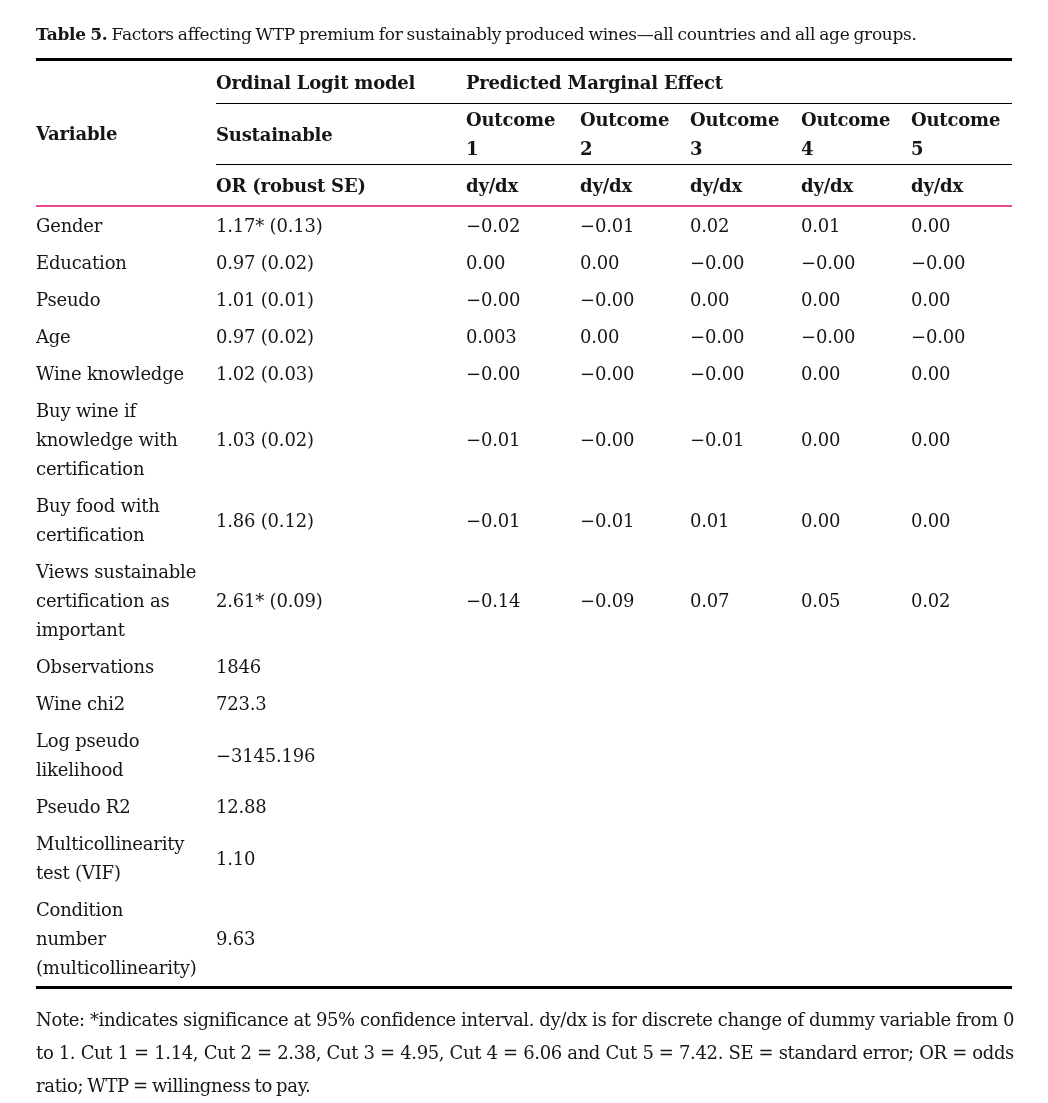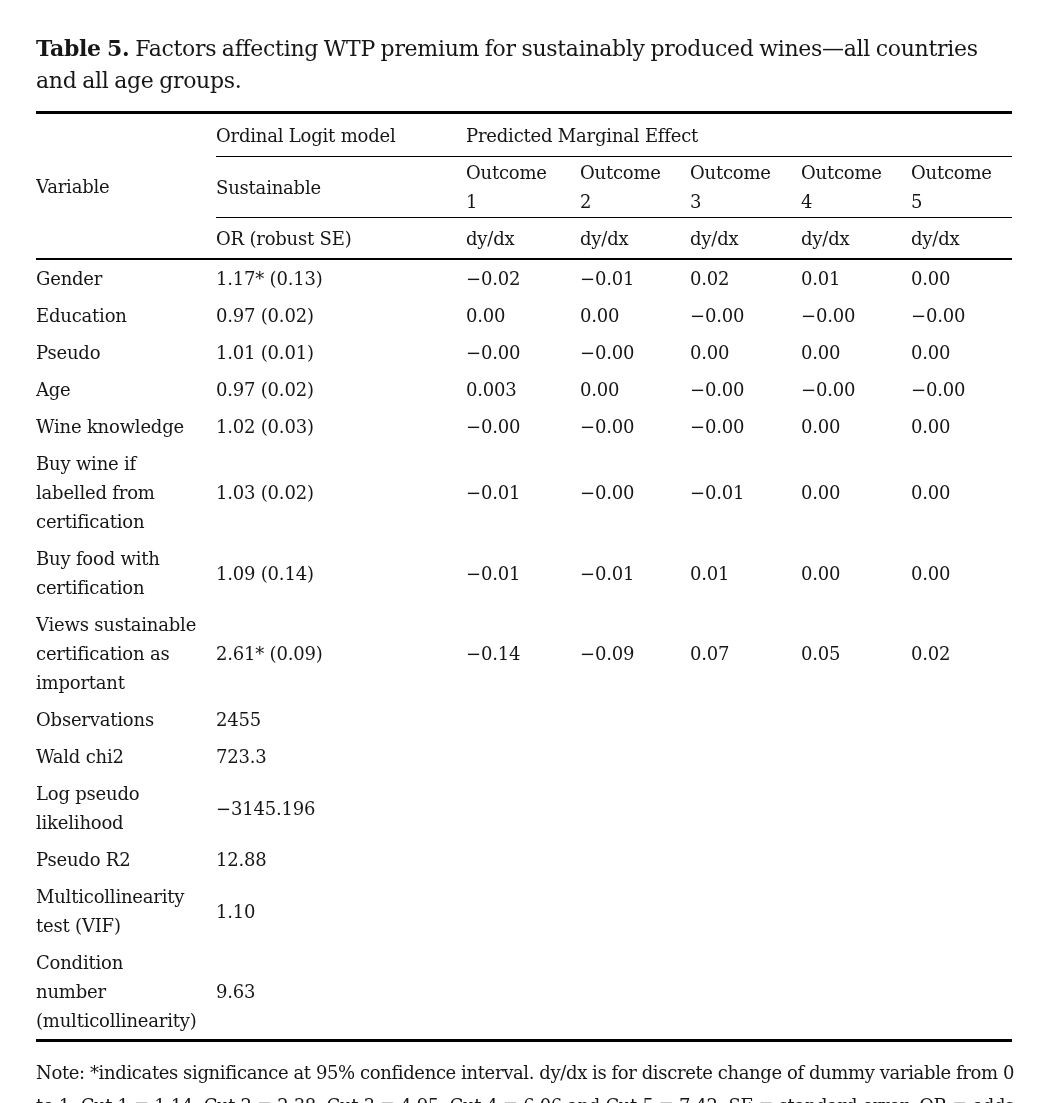--- a/index.html
+++ b/index.html
@@ -11,23 +11,23 @@
     width: 1048px;
     height: 1103px;
     overflow: hidden;
     font-family: "DejaVu Serif", "Liberation Serif", serif;
     color: #161616;
   }
   .page {
     padding: 20px 36px 0 36px;
   }
   .caption {
-    margin: 12px 0 14px 0;
-    font-size: 22px;
-    line-height: 32px;
+    margin: 4px 0 14px 0;
+    font-size: 17px;
+    line-height: 20px;
     letter-spacing: -0.3px;
     word-spacing: -1px;
   }
   .caption .cap-label {
     font-weight: bold;
   }
   table.results {
     border-collapse: collapse;
     table-layout: fixed;
     width: 976px;
@@ -36,34 +36,34 @@
   }
   th, td {
     text-align: left;
     vertical-align: middle;
     font-size: 18px;
     line-height: 29px;
     letter-spacing: -0.2px;
     padding: 0 8px 0 0;
     overflow: hidden;
   }
-  th { font-weight: normal; }
+  th { font-weight: bold; }
   td { padding-top: 4px; padding-bottom: 4px; }
   
   tr.group-row th   { height: 42px; }
   tr.sub-row th     { height: 60px; }
   tr.measure-row th { height: 40px; margin-top: 40px; }
   
   tr.group-row th.ruled,
   tr.sub-row th.ruled {
     border-bottom: 1.5px solid #000;
   }
   
   tr.measure-row th, th.var-head {
-    border-bottom: 2px solid #000000;
+    border-bottom: 2px solid #ec4899;
   }
   .pre-wrap { white-space: pre-line; }
   .note {
     margin: 14px 0 0 0;
     width: 978px;
     font-size: 18px;
     line-height: 33px;
     letter-spacing: -0.35px;
     word-spacing: -1.2px;
     text-align: justify;
@@ -155,61 +155,61 @@
           <td class="var-cell pre-wrap">Wine knowledge</td>
           <td class="or-cell">1.02 (0.03)</td>
           <td class="num-cell">−0.00</td>
           <td class="num-cell">−0.00</td>
           <td class="num-cell">−0.00</td>
           <td class="num-cell">0.00</td>
           <td class="num-cell">0.00</td>
         </tr>
         <tr>
           <td class="var-cell pre-wrap">Buy wine if
-labelled from
+knowledge with
 certification</td>
           <td class="or-cell">1.03 (0.02)</td>
           <td class="num-cell">−0.01</td>
           <td class="num-cell">−0.00</td>
           <td class="num-cell">−0.01</td>
           <td class="num-cell">0.00</td>
           <td class="num-cell">0.00</td>
         </tr>
         <tr>
           <td class="var-cell pre-wrap">Buy food with
 certification</td>
-          <td class="or-cell">1.09 (0.14)</td>
+          <td class="or-cell">1.86 (0.12)</td>
           <td class="num-cell">−0.01</td>
           <td class="num-cell">−0.01</td>
           <td class="num-cell">0.01</td>
           <td class="num-cell">0.00</td>
           <td class="num-cell">0.00</td>
         </tr>
         <tr>
           <td class="var-cell pre-wrap">Views sustainable
 certification as
 important</td>
           <td class="or-cell">2.61* (0.09)</td>
           <td class="num-cell">−0.14</td>
           <td class="num-cell">−0.09</td>
           <td class="num-cell">0.07</td>
           <td class="num-cell">0.05</td>
           <td class="num-cell">0.02</td>
         </tr>
         <tr>
           <td class="var-cell pre-wrap">Observations</td>
-          <td class="or-cell">2455</td>
-          <td class="num-cell"></td>
-          <td class="num-cell"></td>
-          <td class="num-cell"></td>
-          <td class="num-cell"></td>
-          <td class="num-cell"></td>
-        </tr>
-        <tr>
-          <td class="var-cell pre-wrap">Wald chi2</td>
+          <td class="or-cell">1846</td>
+          <td class="num-cell"></td>
+          <td class="num-cell"></td>
+          <td class="num-cell"></td>
+          <td class="num-cell"></td>
+          <td class="num-cell"></td>
+        </tr>
+        <tr>
+          <td class="var-cell pre-wrap">Wine chi2</td>
           <td class="or-cell">723.3</td>
           <td class="num-cell"></td>
           <td class="num-cell"></td>
           <td class="num-cell"></td>
           <td class="num-cell"></td>
           <td class="num-cell"></td>
         </tr>
         <tr>
           <td class="var-cell pre-wrap">Log pseudo
 likelihood</td>

